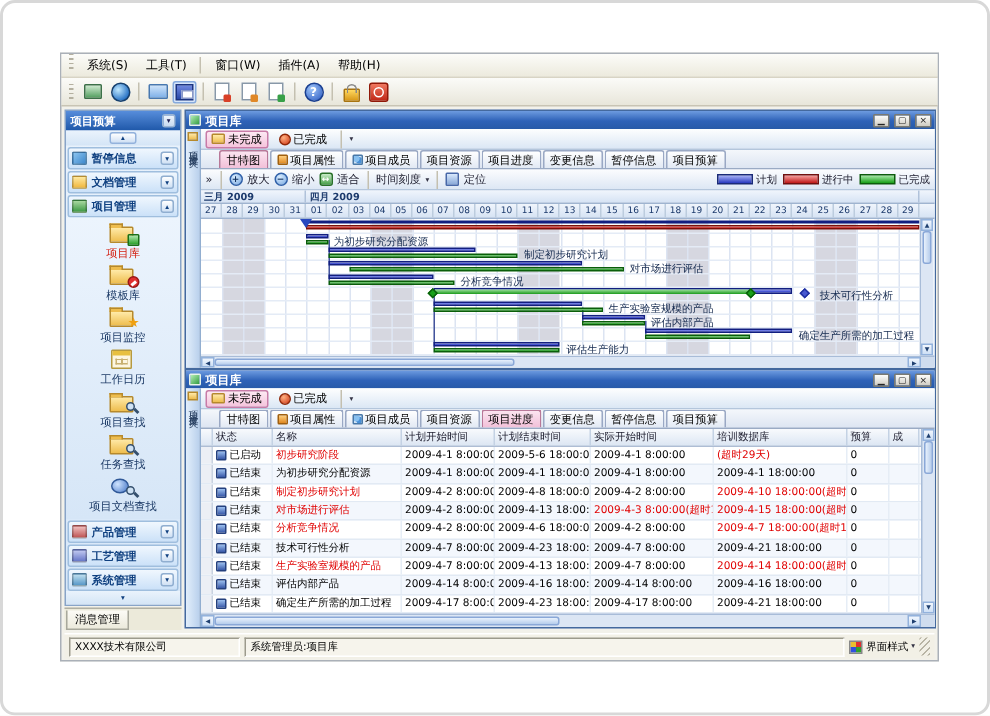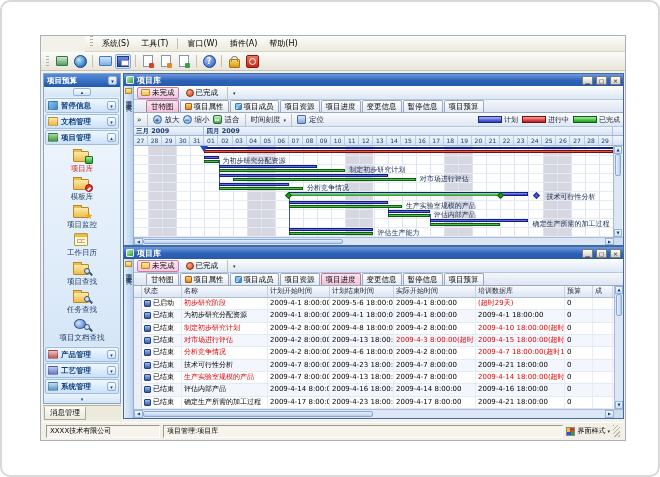--- a/index.html
+++ b/index.html
@@ -2,21 +2,21 @@
 <html><head>
 <meta charset="utf-8">
 <style>
   html,body{margin:0;padding:0;background:#fff;}
   *{box-sizing:border-box;}
   .screen{position:relative;width:660px;height:477px;background:#fff;border:2px solid #d8d8d8;border-radius:10px;overflow:hidden;
           font-family:"DejaVu Sans",sans-serif;font-size:9px;color:#000;}
   .app{position:absolute;left:38px;top:33px;width:586px;height:406px;background:#f2f1ea;border:1px solid #aab0b8;}
 
   
-  .menubar{position:absolute;left:0;top:0;right:0;height:16px;background:linear-gradient(#fcfcf9,#ecead e0) ;background:linear-gradient(#fcfcf9,#eceadd);border-bottom:1px solid #d8d4c4;display:flex;align-items:flex-start;padding:0 2px;margin-left:44px;}
+  .menubar{position:absolute;left:0;top:0;right:0;height:16px;background:linear-gradient(#fcfcf9,#ecead e0) ;background:linear-gradient(#fcfcf9,#eceadd);border-bottom:1px solid #d8d4c4;display:flex;align-items:flex-start;padding:0 2px;}
   .grip{width:3px;height:11px;margin:0 3px;background:repeating-linear-gradient(180deg,#b4b0a0 0 1px,transparent 1px 3px);}
   .menu-item{padding:0 6px;font-size:8px;line-height:15px;}
   .vsep{width:1px;height:11px;background:#c4c0b0;margin:0 3px;}
   .toolbar{position:absolute;left:0;top:16px;right:0;height:19px;background:linear-gradient(#fbfbf8,#e8e6da);border-bottom:1px solid #c8c4b4;display:flex;align-items:center;padding:0 2px;gap:2px;}
   .tsep{width:1px;height:12px;background:#c4c0b0;margin:0 2px;}
   .tb{width:16px;height:15px;border-radius:2px;position:relative;display:flex;align-items:center;justify-content:center;}
   .tb-active{background:#d7e6fa;border:1px solid #86aadd;}
   .tb-monitor::before{content:"";width:10px;height:8px;background:linear-gradient(#cfead0,#55a060);border:1px solid #3c7048;border-radius:1px;}
   .tb-globe::before{content:"";width:11px;height:11px;border-radius:50%;background:radial-gradient(circle at 35% 35%,#bfe8ff,#2f78c8 70%,#1a4a88);border:1px solid #16406e;}
   .tb-folder::before{content:"";width:11px;height:8px;background:linear-gradient(#cfe4fa,#7fb0e8);border:1px solid #4878b0;border-radius:1px;}
@@ -741,21 +741,21 @@
             <span class="hs-track"></span>
             <span class="hs-btn">▶</span>
             <span class="sb-corner"></span>
           </div>
         </div>
       </div>
     </div>
 
     <div class="statusbar">
       <span class="sunken sb-company">XXXX技术有限公司</span>
-      <span class="sunken sb-op">项目管理:项目库</span>
+      <span class="sunken sb-op">系统管理员:项目库</span>
       <span class="style-group">
         <span class="style-ic"></span>
         <span>界面样式</span>
         <span class="f-drop">▾</span>
       </span>
       <span class="grip-dots"></span>
     </div>
 
   </div>
 </div>

